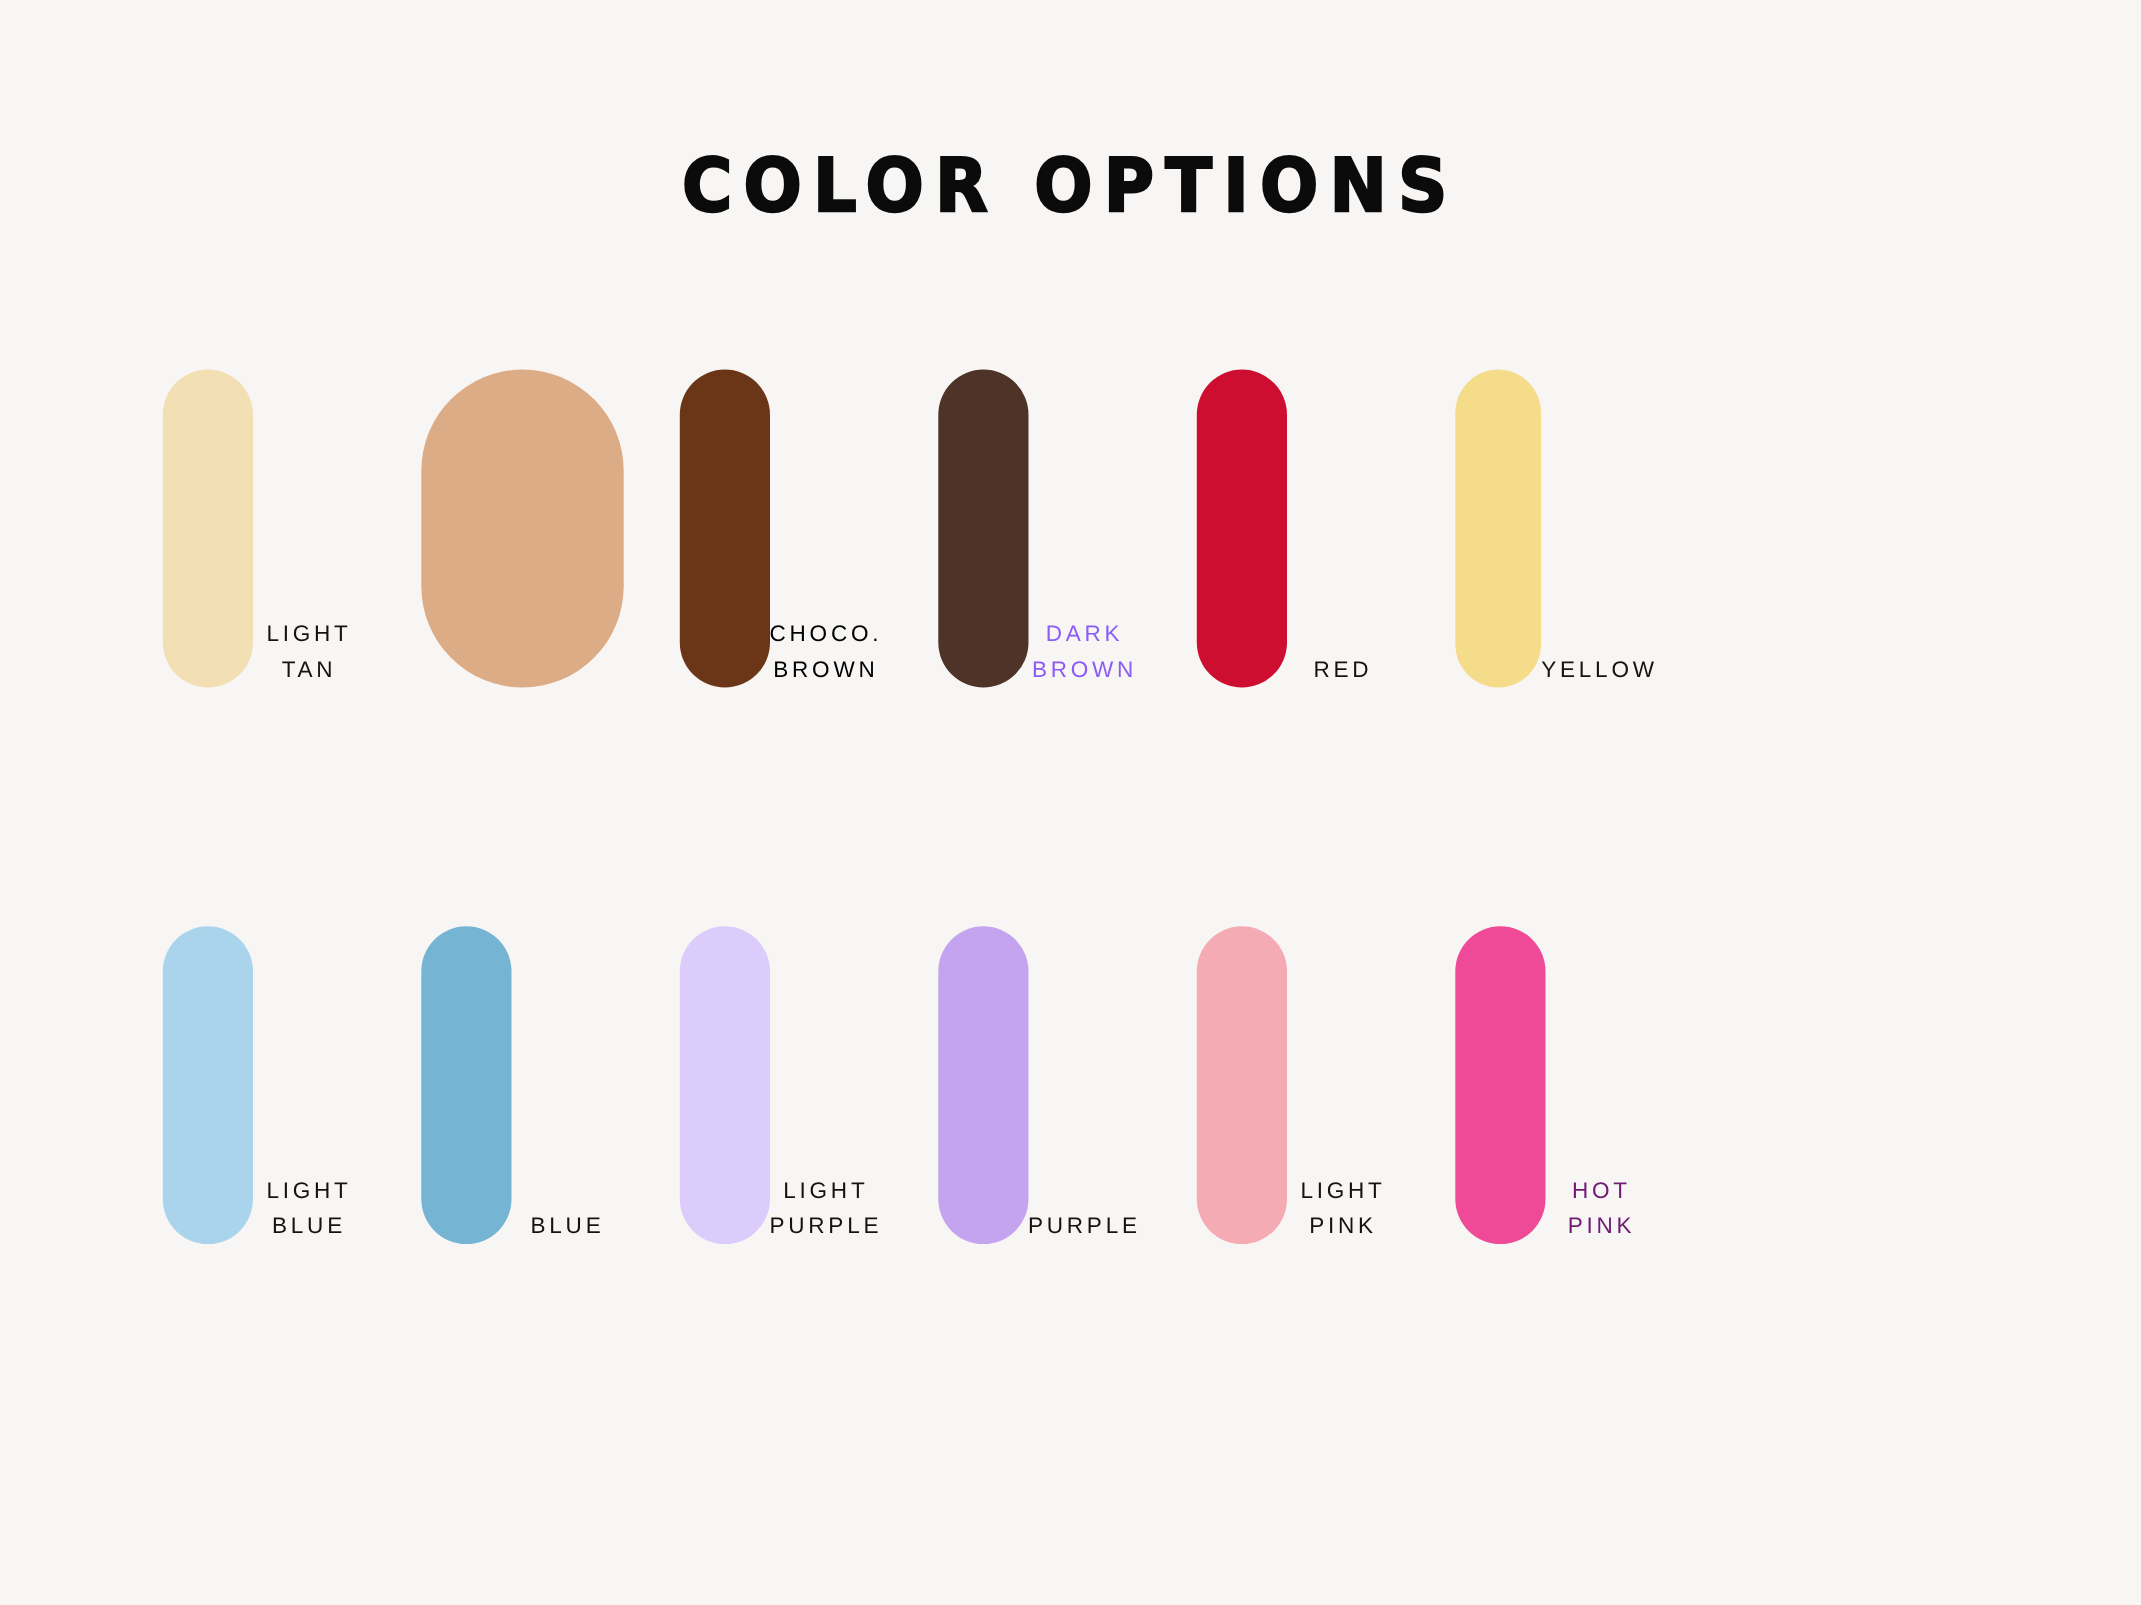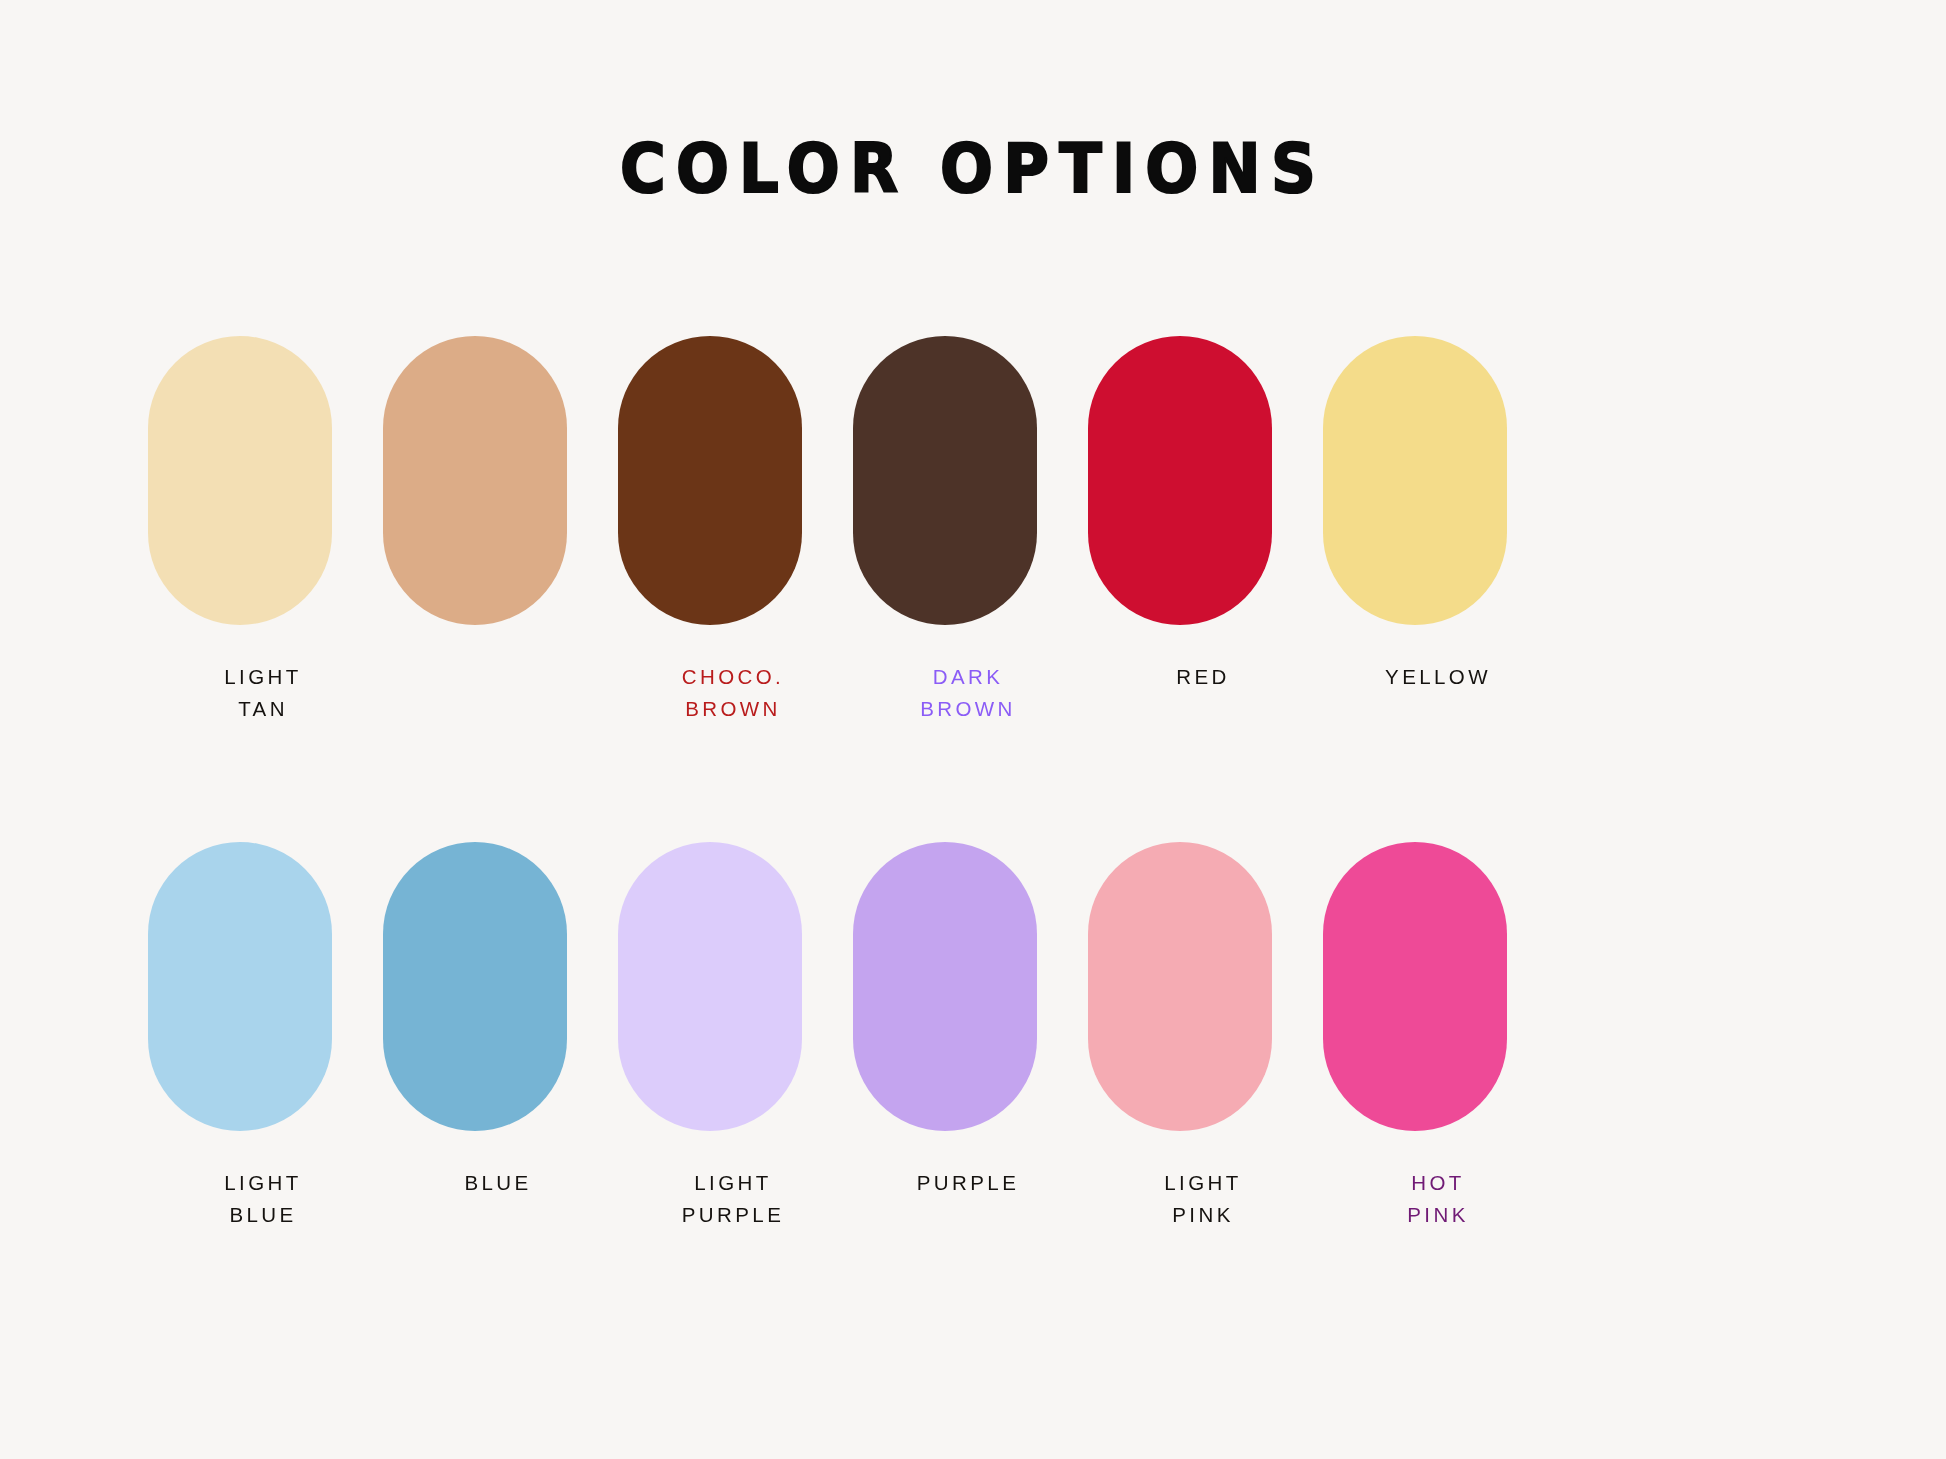--- a/index.html
+++ b/index.html
@@ -47,22 +47,22 @@
   .swatch-row {
     display: flex;
     flex-direction: row;
     justify-content: flex-start;
     align-items: flex-start;
     gap: 51px;
   }
   .swatch-cell {
     width: 184px;
     display: flex;
-    flex-direction: column;
-    align-items: flex-start;
+    flex-direction: row;
+    align-items: flex-end;
   }
   .swatch-chip {
     width: 184px;
     height: 289px;
     border-radius: 92px;
     display: block;
   }
   .swatch-label {
     margin-top: 36px;
     font-family: "Liberation Sans", sans-serif;
@@ -89,21 +89,21 @@
         <div class="swatch-cell">
           <div class="swatch-chip" title="Light Tan" style="background: rgb(243, 223, 180);"></div>
           <div class="swatch-label" style="color: rgb(21, 18, 15);">LIGHT
 TAN</div>
         </div>
         <div class="swatch-cell">
           <div class="swatch-chip" title="Warm Beige" style="background: rgb(220, 172, 135);"></div>
         </div>
         <div class="swatch-cell">
           <div class="swatch-chip" title="Chocolate Brown" style="background: rgb(107, 53, 23);"></div>
-          <div class="swatch-label" style="color: #b91c1c;">CHOCO.
+          <div class="swatch-label" style="color: #000000;">CHOCO.
 BROWN</div>
         </div>
         <div class="swatch-cell">
           <div class="swatch-chip" title="Dark Brown" style="background: rgb(77, 51, 40);"></div>
           <div class="swatch-label" style="color: #8b5cf6;">DARK
 BROWN</div>
         </div>
         <div class="swatch-cell">
           <div class="swatch-chip" title="Red" style="background: rgb(206, 14, 48);"></div>
           <div class="swatch-label" style="color: rgb(21, 18, 15);">RED</div>

